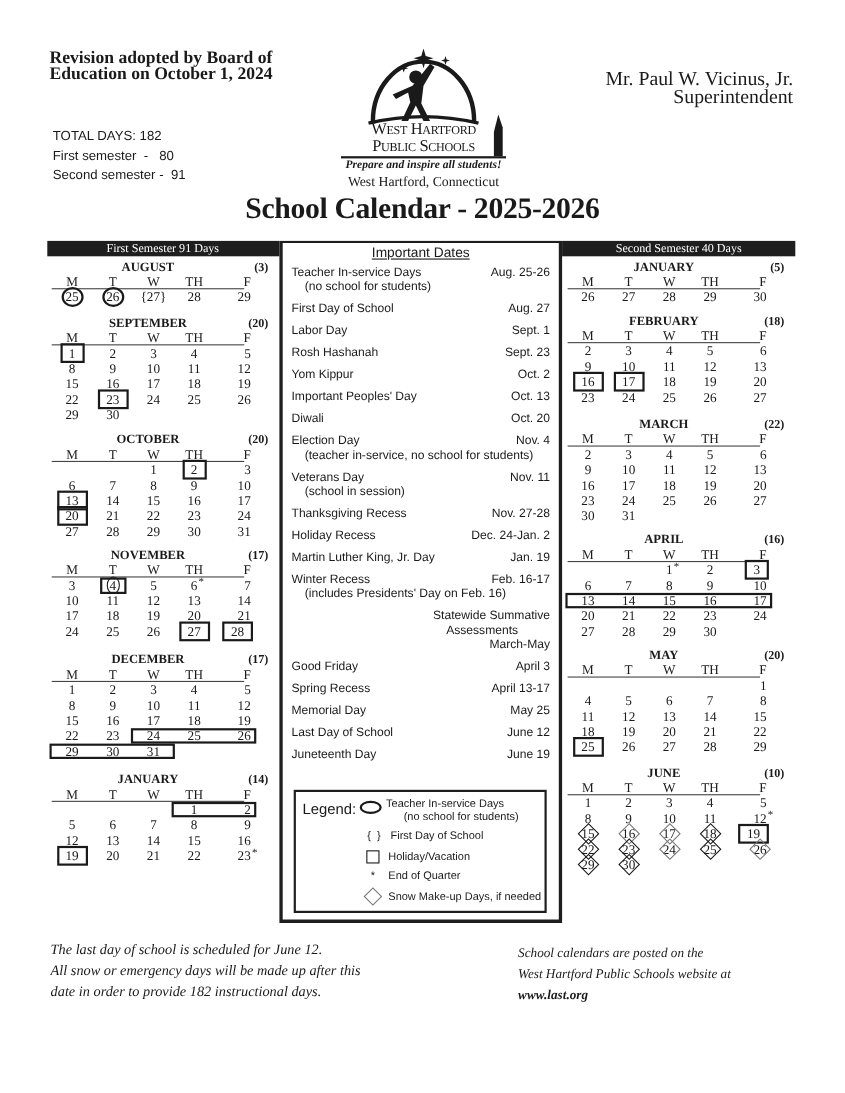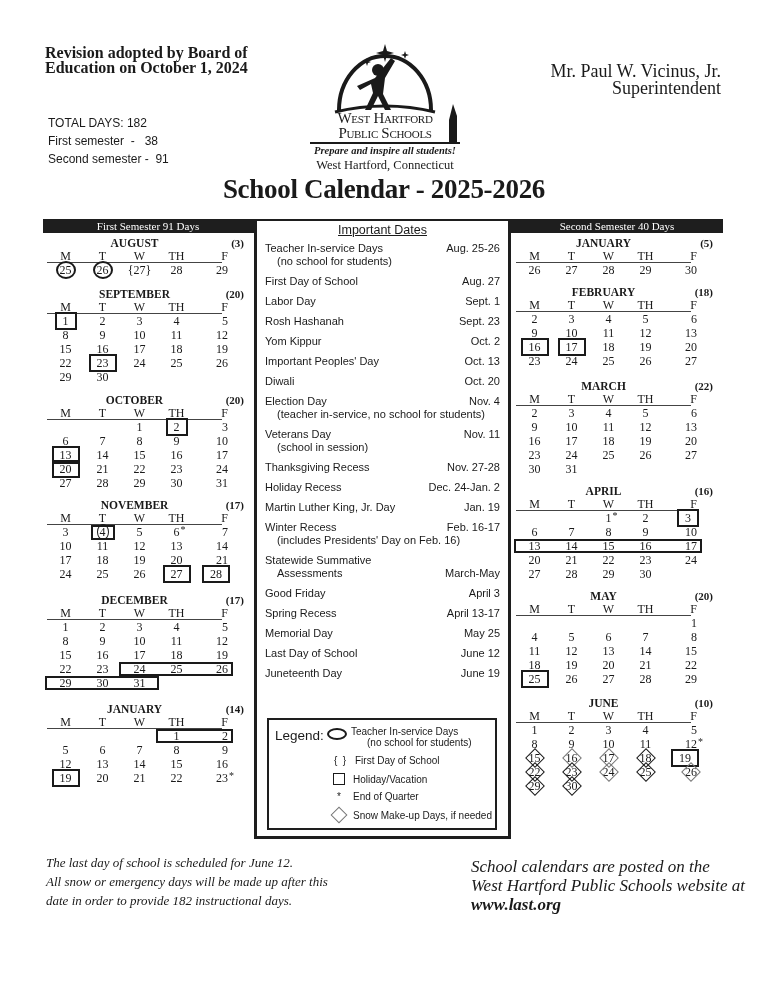--- a/index.html
+++ b/index.html
@@ -27,21 +27,21 @@
   #band-second { left: 512px; width: 210px; }
 
   
   #important { left: 254px; top: 219px; width: 257px; height: 620px; border: 3px solid #1e1e1e; border-top-width: 2px; background: #fff; padding: 0 8px; font-family: "Liberation Sans", sans-serif; font-size: 11px; }
   #important-title { text-align: center; font-size: 12.5px; text-decoration: underline; margin-top: 2px; margin-bottom: 5px; }
   .imp-row { display: flex; justify-content: space-between; line-height: 13px; margin-bottom: 7px; }
   .imp-row .lbl { white-space: nowrap; }
   .imp-row .dt { white-space: nowrap; text-align: right; }
   .imp-sub { display: block; padding-left: 12px; }
   .imp-row.two { align-items: flex-start; }
-  .imp-row.bottom-date { align-items: flex-end; }
+  .imp-row.bottom-date { align-items: flex-end; flex-direction: column; }
 
   #legend { position: absolute; left: 10px; top: 497px; width: 230px; height: 112px; border: 2px solid #1e1e1e; font-family: "Liberation Sans", sans-serif; font-size: 10px; }
   #legend-title { position: absolute; left: 6px; top: 8px; font-size: 13.5px; }
   .leg-item { position: absolute; display: flex; align-items: center; font-size: 10px; }
   .leg-sym { display: inline-block; text-align: center; }
 
   
   .month { position: absolute; width: 190px; }
   .month-title { position: relative; text-align: center; font-family: "Liberation Serif", serif; font-weight: bold; font-size: 11.5px; height: 14px; line-height: 14px; width: 175px; }
   .month-count { position: absolute; right: -22px; top: 0; font-family: "Liberation Serif", serif; font-weight: bold; font-size: 11px; }
@@ -55,39 +55,39 @@
   .day.box span.num { outline: 2px solid #1a1a1a; outline-offset: 0; padding: 0 6px; }
   .day.boxcircle span.num { outline: 2px solid #1a1a1a; padding: 0 4px; display:inline-block; line-height: 11px; }
   .day.boxcircle span.num span { border: 1.5px solid #1a1a1a; border-radius: 50%; padding: 0 2px; }
   .day .star { position: absolute; font-size: 10px; margin-left: 1px; top: -2px; }
   .day.diamond span.num, .day.diamond-light span.num { display: inline-block; position: relative; }
   .day.diamond span.num::before, .day.diamond-light span.num::before { content: ""; position: absolute; left: 50%; top: 50%; width: 12px; height: 12px; transform: translate(-50%,-50%) rotate(45deg); border: 1.8px solid #1a1a1a; }
   .day.diamond-light span.num::before { border: 1px solid #777; }
   .range-box { position: absolute; border: 2px solid #1a1a1a; pointer-events: none; }
 
   #footer-left { left: 46px; top: 853px; font-family: "Liberation Serif", serif; font-style: italic; font-size: 13px; line-height: 19px; }
-  #footer-right { left: 471px; top: 857px; font-family: "Liberation Serif", serif; font-style: italic; font-size: 17px; line-height: 19px; }
+  #footer-right { left: 471px; top: 857px; font-family: "Liberation Serif", serif; font-style: italic; font-size: 12px; line-height: 19px; }
   #footer-right .url { font-weight: bold; }
 </style>
 </head>
 <body>
 
 <div id="revision" class="abs">
   <div>Revision adopted by Board of</div>
   <div>Education on October 1, 2024</div>
 </div>
 
 <div id="superintendent" class="abs">
   <div>Mr. Paul W. Vicinus, Jr.</div>
   <div>Superintendent</div>
 </div>
 
 <div id="totals" class="abs">
   <div>TOTAL DAYS: 182</div>
-  <div style="white-space:pre">First semester  -   38</div>
+  <div style="white-space:pre">First semester  -   80</div>
   <div style="white-space:pre">Second semester -  91</div>
 </div>
 
 <svg id="logo" class="abs" viewBox="0 0 160 140">
   <path d="M34 72 A46 54 0 1 1 126 72" fill="none" stroke="#1a1a1a" stroke-width="4"></path>
   <path d="M30 74 Q80 62 130 74" fill="none" stroke="#1a1a1a" stroke-width="3"></path>
   <circle cx="73" cy="32" r="6" fill="#1a1a1a"></circle>
   <path d="M70 40 L86 20 L90 23 L80 40 L78 56 L86 72 L80 72 L73 58 L66 72 L60 72 L68 55 L66 46 L55 52 L52 48 Z" fill="#1a1a1a"></path>
   <path d="M80 6 L82 13 L89 15 L82 17 L80 24 L78 17 L71 15 L78 13 Z" fill="#1a1a1a"></path>
   <path d="M62 20 L63 23 L66 24 L63 25 L62 28 L61 25 L58 24 L61 23 Z" fill="#1a1a1a"></path>

